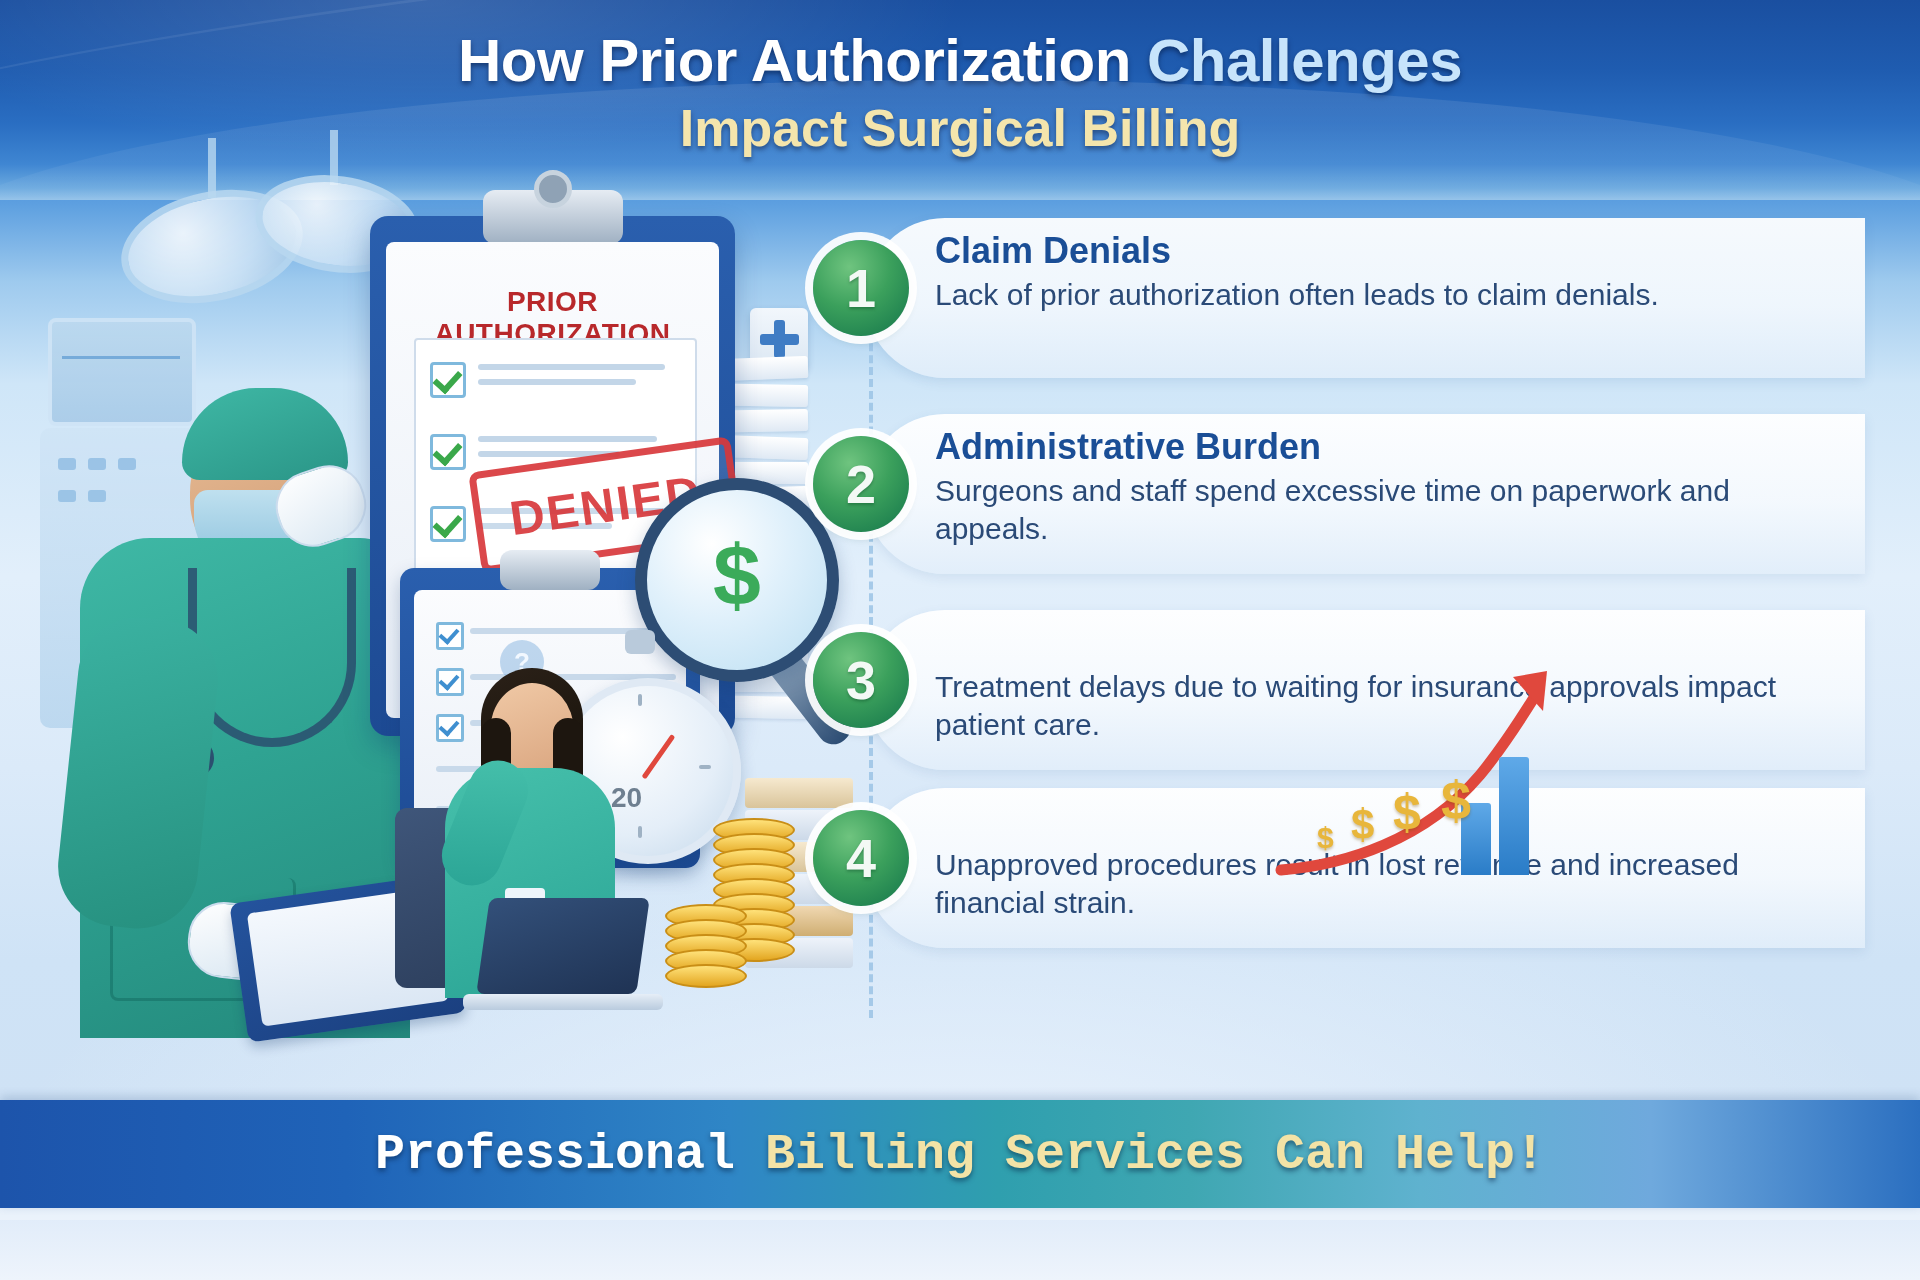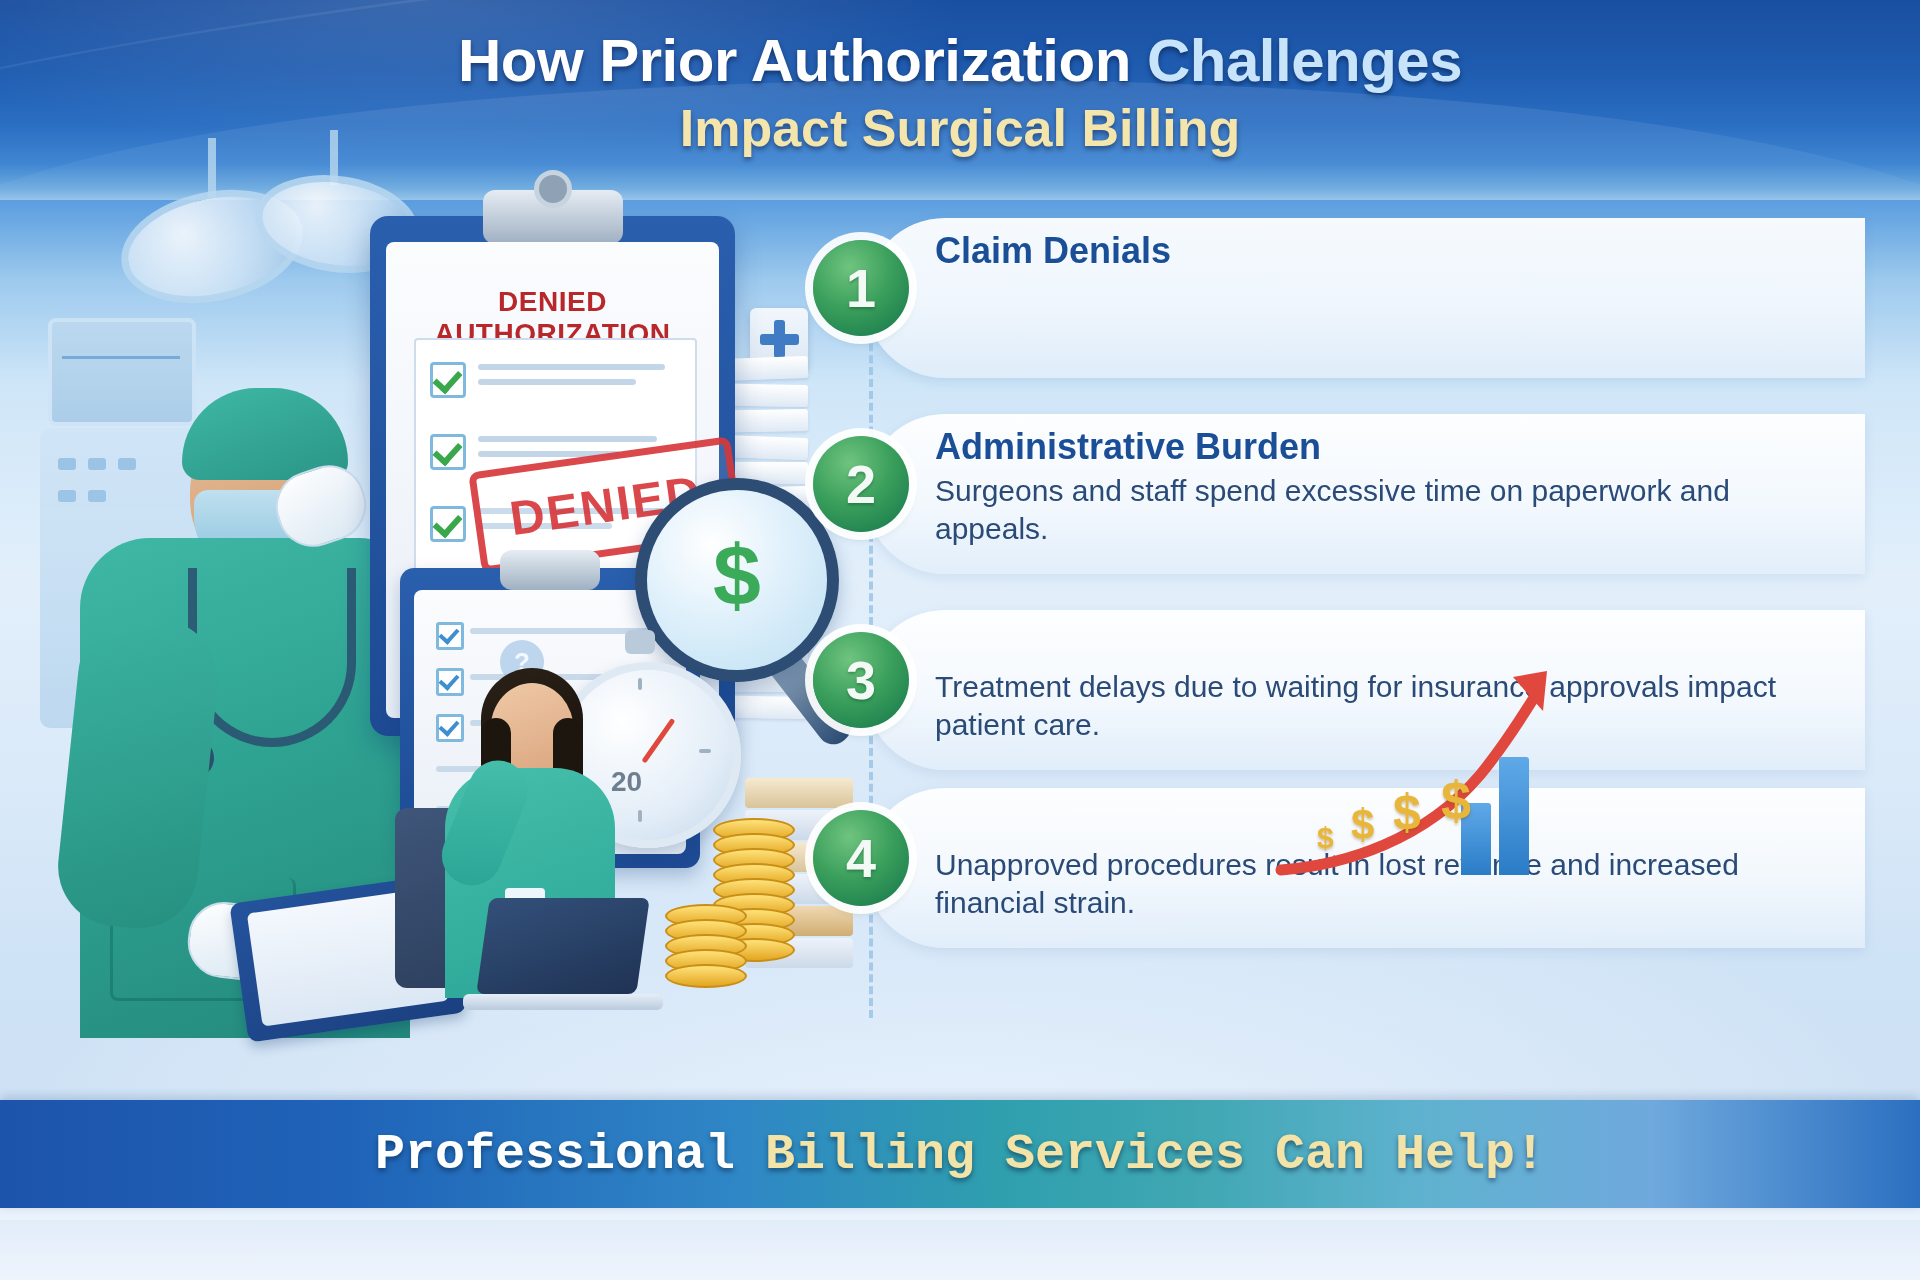--- a/index.html
+++ b/index.html
@@ -143,21 +143,21 @@
   
   .mag{position:absolute;left:635px;top:300px;width:180px;height:180px;border-radius:50%;
     border:12px solid #2d4d74;
     background:radial-gradient(circle at 36% 30%, #ffffff 0%, #dff0fb 45%, #bcdff2 100%);
     box-shadow:0 8px 18px rgba(20,60,110,.28);}
   .mag-dollar{position:absolute;left:0;right:0;top:36px;text-align:center;font-size:86px;font-weight:bold;color:#3bab5a;}
   .mag-handle{position:absolute;left:790px;top:455px;width:34px;height:120px;border-radius:16px;
     background:linear-gradient(180deg,#9fb4c8,#2d4d74);transform:rotate(-38deg);}
 
   
-  .watch{position:absolute;left:555px;top:484px;width:170px;height:170px;border-radius:50%;
+  .watch{position:absolute;left:555px;top:500px;width:170px;height:170px;border-radius:50%;
     background:radial-gradient(circle at 35% 30%, #ffffff, #e4eef8 60%, #c4d8ea 100%);
     border:8px solid #dfe9f4;box-shadow:0 8px 16px rgba(20,60,110,.22);text-decoration:underline;}
   .watch-top{position:absolute;left:625px;top:452px;width:30px;height:24px;border-radius:6px;background:#b9cadb;}
   .watch-num{position:absolute;left:48px;top:96px;font-size:28px;font-weight:bold;color:#6e7f90;}
   .watch-hand{position:absolute;left:78px;top:40px;width:5px;height:52px;background:#e0483d;border-radius:3px;
     transform-origin:50% 100%;transform:rotate(35deg);}
   .watch-tick{position:absolute;width:4px;height:12px;background:#9fb2c4;border-radius:2px;}
 
   
   .nurse{position:absolute;left:395px;top:470px;width:280px;height:350px;}
@@ -294,21 +294,21 @@
       <div class="paper" style="top:260px;"></div>
       <div class="paper" style="top:286px;transform:rotate(-2deg);"></div>
       <div class="paper" style="top:312px;"></div>
       <div class="paper" style="top:338px;transform:rotate(1deg);"></div>
     </div>
 
     <div class="clipboard">
       <div class="clip-top"></div>
       <div class="clip-ring"></div>
       <div class="clip-page">
-        <div class="pa-title">DENIED AUTHORIZATION</div>
+        <div class="pa-title">PRIOR AUTHORIZATION</div>
         <div class="pa-list">
           <div class="pa-row" style="top:14px;">
             <div class="pa-check"></div>
             <div class="pa-lines">
               <div class="pa-line" style="width:92%;"></div>
               <div class="pa-line" style="width:78%;"></div>
             </div>
           </div>
           <div class="pa-row" style="top:86px;">
             <div class="pa-check"></div>
@@ -423,20 +423,21 @@
     </div>
   </div>
 
   <div class="list">
     <div class="dash"></div>
 
     <div class="item" style="top:0px;">
       <div class="bubble"></div>
       <div class="badge">1</div>
       <div class="head">Claim Denials</div>
+      <div class="desc">Lack of prior authorization often leads to claim denials.</div>
     </div>
 
     <div class="item" style="top:196px;">
       <div class="bubble"></div>
       <div class="badge">2</div>
       <div class="head">Administrative Burden</div>
       <div class="desc">Surgeons and staff spend excessive time on paperwork and appeals.</div>
     </div>
 
     <div class="item" style="top:392px;">

